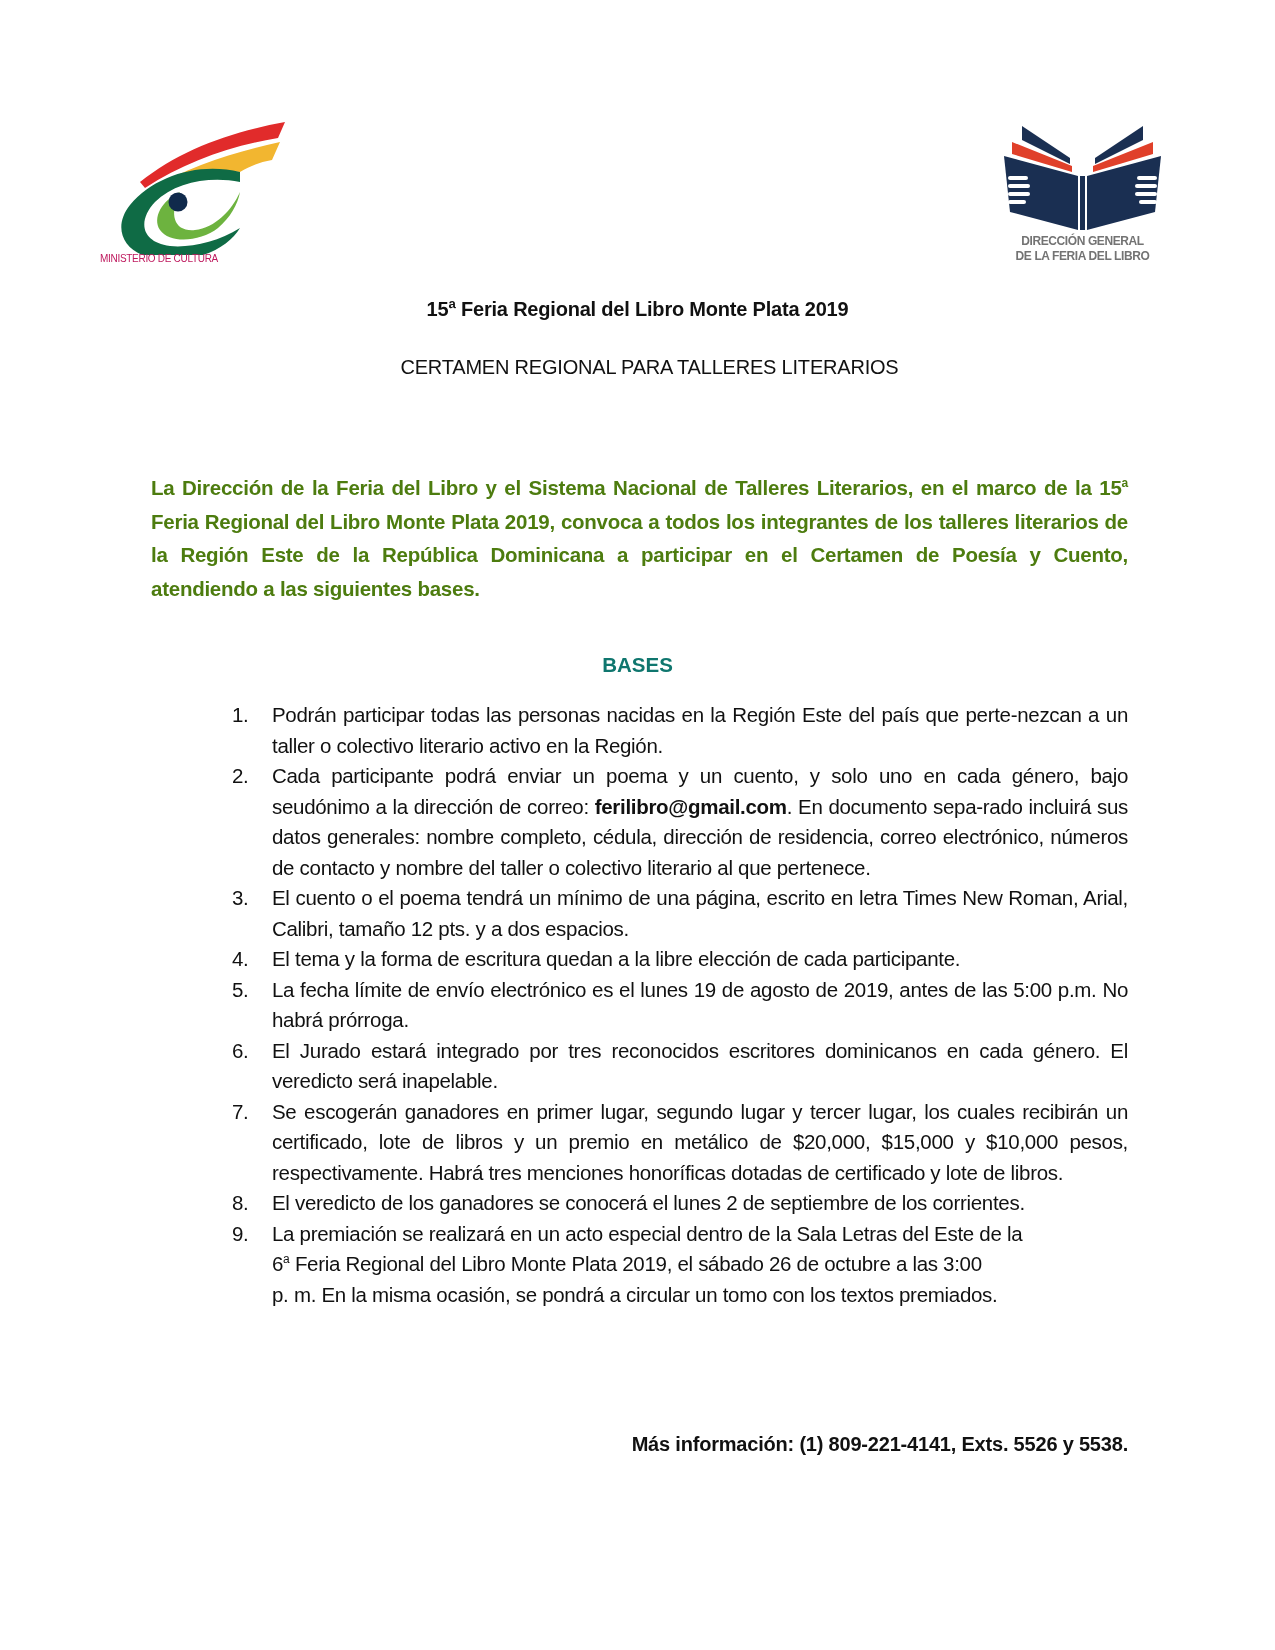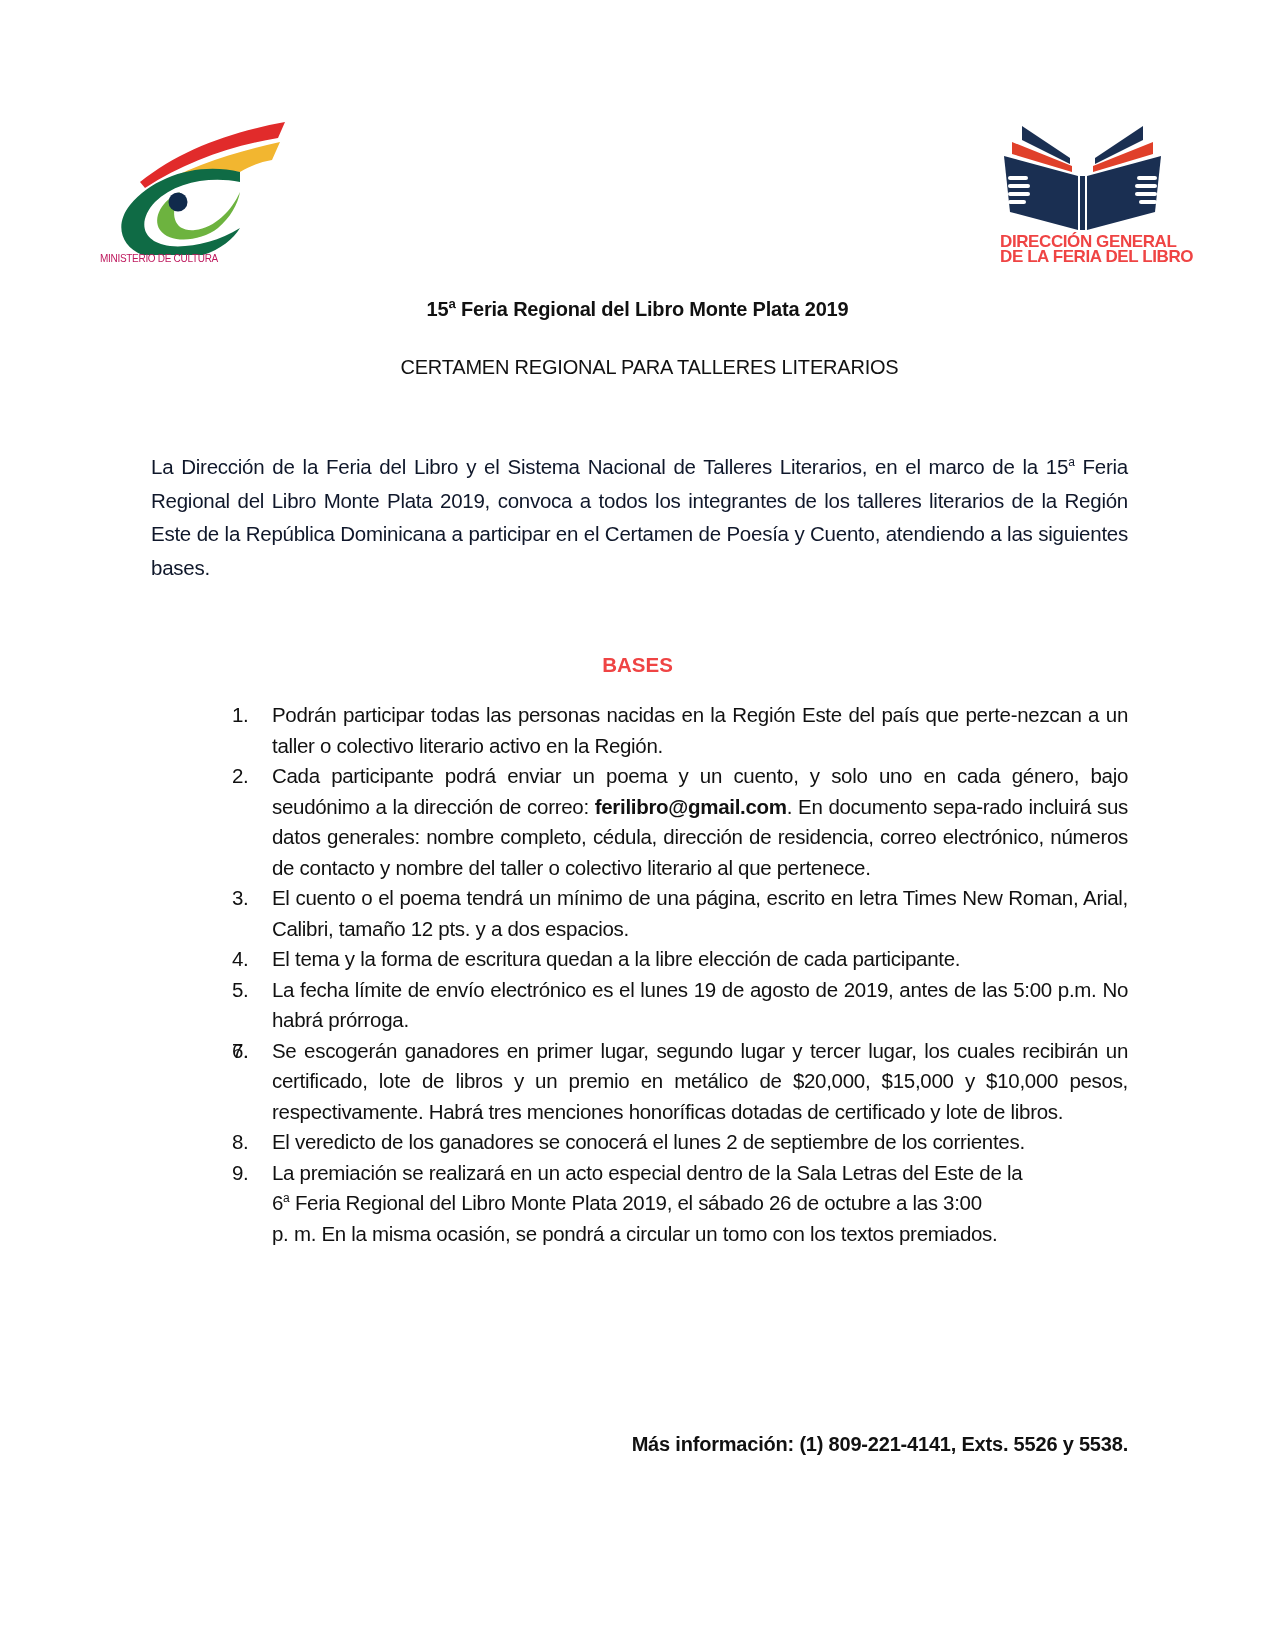--- a/index.html
+++ b/index.html
@@ -46,26 +46,26 @@
       top: 120px;
       width: 165px;
       height: 150px;
     }
     .logo-right svg { position: absolute; left: 0; top: 0; }
     .logo-right .logo-caption {
       position: absolute;
       left: 0;
       top: 114px;
       width: 165px;
-      text-align: left;
-      font-size: 17px;
+      text-align: center;
+      font-size: 12px;
       font-weight: bold;
       line-height: 15px;
       letter-spacing: -0.4px;
-      color: #ef4444;
+      color: #737373;
       white-space: nowrap;
     }
 
     
     .doc-title {
       position: absolute;
       left: 0;
       width: 1275px;
       top: 298px;
       text-align: center;
@@ -83,39 +83,40 @@
       font-size: 20px;
       letter-spacing: -0.2px;
       color: #111;
       padding-left: 12px;
     }
 
     
     .intro {
       position: absolute;
       left: 151px;
-      top: 450px;
+      top: 471px;
       width: 977px;
       font-size: 20.5px;
       line-height: 33.5px;
       text-align: justify;
       letter-spacing: -0.25px;
-      color: #0f172a;
+      color: #4d7c0f;
+      font-weight: bold;
     }
     .intro sup, .list-text sup { font-size: 12px; vertical-align: 8px; line-height: 0; }
 
     .bases-heading {
       position: absolute;
       left: 0;
       width: 1275px;
       top: 653px;
       text-align: center;
       font-size: 20.5px;
       font-weight: bold;
-      color: #ef4444;
+      color: #0f766e;
     }
 
     
     .bases-list {
       position: absolute;
       left: 232px;
       top: 700px;
       width: 896px;
       margin: 0;
       padding: 0;
@@ -222,20 +223,21 @@
     <li>
       <span class="num">4.</span>
       <span class="list-text">El tema y la forma de escritura quedan a la libre elección de cada participante.</span>
     </li>
     <li>
       <span class="num">5.</span>
       <span class="list-text">La fecha límite de envío electrónico es el lunes 19 de agosto de 2019, antes de las 5:00 p.m. No habrá prórroga.</span>
     </li>
     <li>
       <span class="num">6.</span>
+      <span class="list-text">El Jurado estará integrado por tres reconocidos escritores dominicanos en cada género. El veredicto será inapelable.</span>
     </li>
     <li>
       <span class="num">7.</span>
       <span class="list-text">Se escogerán ganadores en primer lugar, segundo lugar y tercer lugar, los cuales recibirán un certificado, lote de libros y un premio en metálico de $20,000, $15,000 y $10,000 pesos, respectivamente. Habrá tres menciones honoríficas dotadas de certificado y lote de libros.</span>
     </li>
     <li>
       <span class="num">8.</span>
       <span class="list-text">El veredicto de los ganadores se conocerá el lunes 2 de septiembre de los corrientes.</span>
     </li>
     <li style="text-align:left;">

